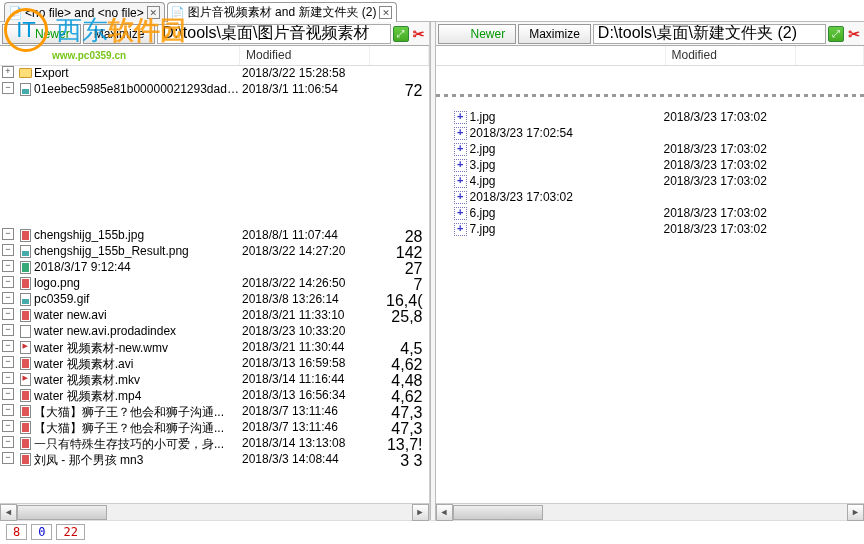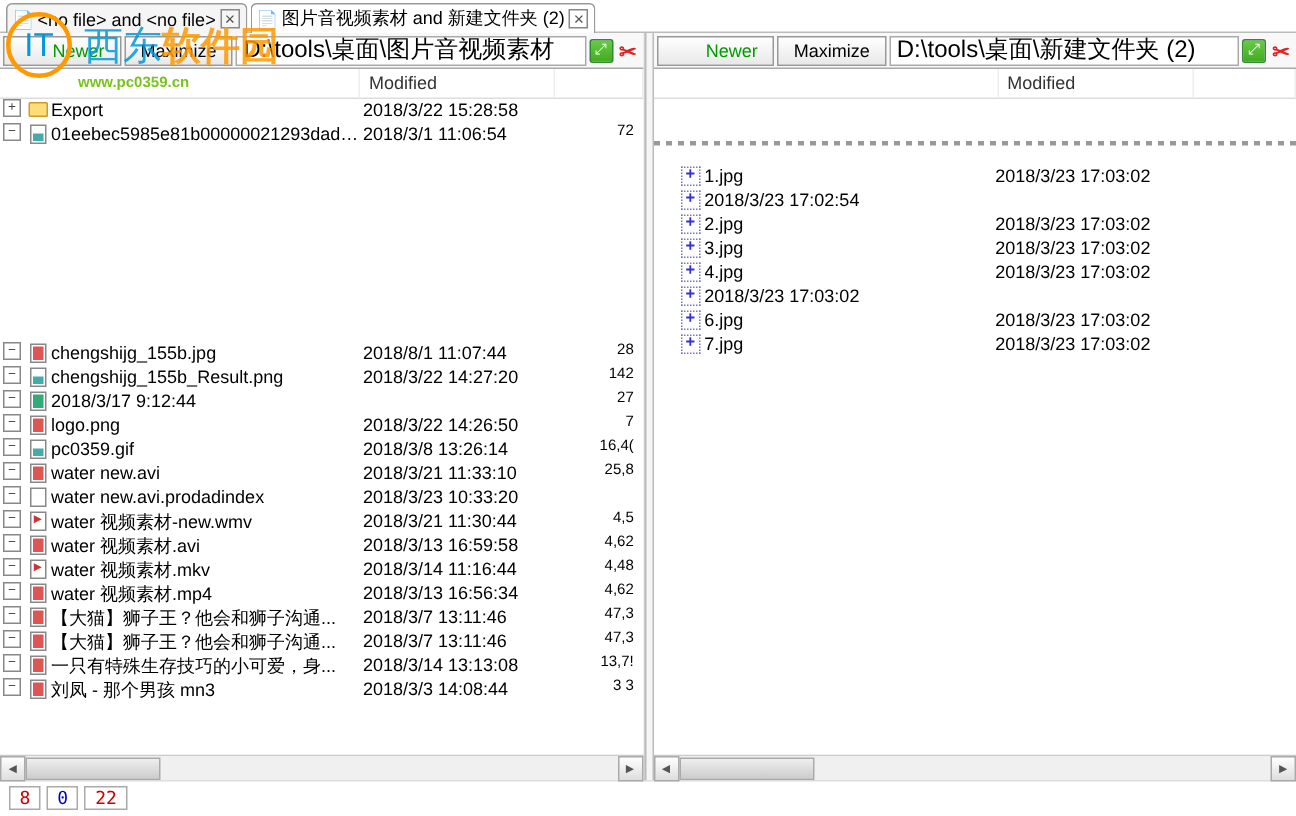--- a/index.html
+++ b/index.html
@@ -41,21 +41,21 @@
 
 .filelist { flex: 1; overflow: hidden; background: #fff; position: relative; }
 .row { display: flex; align-items: flex-start; height: 16px; padding: 0 2px; }
 .row .fi { width: 14px; height: 14px; margin-right: 2px; display: inline-flex; align-items: center; justify-content: center; flex-shrink: 0; }
 .row .expander { width: 12px; height: 12px; border: 1px solid #888; font-size: 9px; line-height: 9px; text-align: center; color: #444; background: #fff; margin-right: 4px; cursor: pointer; flex-shrink: 0; }
 .row .expander.minus::before { content: "−"; }
 .row .expander.plus::before { content: "+"; }
 .row .indent { width: 16px; flex-shrink: 0; }
 .row .fname { flex: 0 0 208px; overflow: hidden; white-space: nowrap; text-overflow: ellipsis; font-size: 12px; }
 .row .fmod { flex: 0 0 130px; font-size: 12px; }
-.row .fsize { flex: 1; text-align: right; font-size: 10px; padding-right: 4px; }
+.row .fsize { flex: 1; text-align: right; font-size: 16px; padding-right: 4px; }
 .row.rightrow .fname { flex: 0 0 194px; }
 
 .folder-ico { width: 13px; height: 10px; background: #ffdd77; border: 1px solid #cc9933; border-radius: 1px; }
 .file-ico { width: 11px; height: 13px; background: #fff; border: 1px solid #888; position: relative; }
 .file-ico.img::after { content: ""; position: absolute; bottom: 1px; left: 1px; right: 1px; height: 5px; background: #4aa; }
 .file-ico.red::after { content: ""; position: absolute; top: 1px; left: 1px; right: 1px; bottom: 1px; background: #d55; }
 .file-ico.vid::after { content: "▶"; position: absolute; top: 0; left: 2px; font-size: 7px; color: #c33; }
 .file-ico.xls::after { content: ""; position: absolute; top: 1px; left: 1px; right: 1px; bottom: 1px; background: #3a7; }
 .plus-file { width: 13px; height: 13px; border: 1px dotted #77b; position: relative; }
 .plus-file::before { content: "+"; position: absolute; top: -2px; left: 2px; color: #33c; font-size: 11px; font-weight: bold; }

